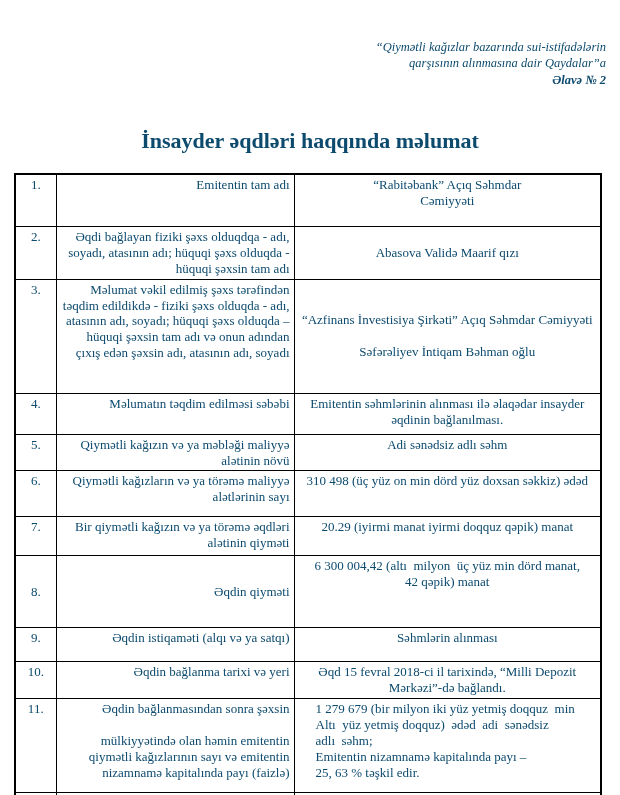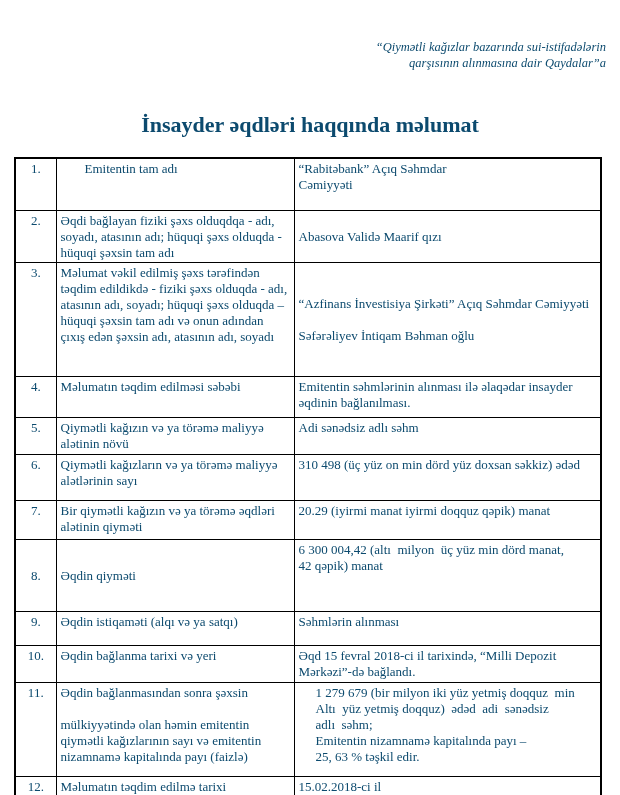--- a/index.html
+++ b/index.html
@@ -52,54 +52,55 @@
     line-height: 1.22;
     white-space: pre-line;
     overflow: hidden;
   }
   td.no {
     text-align: center;
     padding-left: 1px;
     padding-right: 1px;
   }
   td.label {
-    text-align: left;
+    text-align: right;
   }
   td.value {
-    text-align: left;
+    text-align: center;
   }
   
   tr.r1  > td { height: 47px; }
   tr.r2  > td { height: 46px; }
   tr.r3  > td { height: 109px; }
   tr.r4  > td { height: 36px; }
   tr.r5  > td { height: 26px; }
   tr.r6  > td { height: 41px; }
   tr.r7  > td { height: 34px; }
   tr.r8  > td { height: 67px; }
   tr.r9  > td { height: 29px; }
   tr.r10 > td { height: 32px; }
   tr.r11 > td { height: 89px; }
   tr.r12 > td { height: 42px; }
   
-  tr.r1 td.label { text-align: left; padding-left: 28px; }
+  tr.r1 td.label { text-align: right; padding-left: 28px; }
   tr.r2 td.value { vertical-align: middle; }
   tr.r3 td.value { vertical-align: middle; }
   tr.r8 td.no,
   tr.r8 td.label { vertical-align: middle; }
   tr.r11 td.value { text-align: left; padding-left: 21px; }
 </style>
 </head>
 <body>
 
 <div class="page">
 
   <div class="header-note">
     <div>“Qiymətli kağızlar bazarında sui-istifadələrin</div>
     <div>qarşısının alınmasına dair Qaydalar”a</div>
+    <div class="appendix">Əlavə № 2</div>
   </div>
 
   <h1 class="doc-title">İnsayder əqdləri haqqında məlumat</h1>
 
   <table class="info-table">
     <colgroup>
       <col style="width:41px">
       <col style="width:238px">
       <col style="width:307px">
     </colgroup>
@@ -122,21 +123,21 @@
 
 Səfərəliyev İntiqam Bəhman oğlu</td>
       </tr>
       <tr class="r4">
         <td class="no">4.</td>
         <td class="label">Məlumatın təqdim edilməsi səbəbi</td>
         <td class="value">Emitentin səhmlərinin alınması ilə əlaqədar insayder əqdinin bağlanılması.</td>
       </tr>
       <tr class="r5">
         <td class="no">5.</td>
-        <td class="label">Qiymətli kağızın və ya törəmə maliyyə alətinin növü</td>
+        <td class="label">Qiymətli kağızın və ya məbləği maliyyə alətinin növü</td>
         <td class="value">Adi sənədsiz adlı səhm</td>
       </tr>
       <tr class="r6">
         <td class="no">6.</td>
         <td class="label">Qiymətli kağızların və ya törəmə maliyyə alətlərinin sayı</td>
         <td class="value">310 498 (üç yüz on min dörd yüz doxsan səkkiz) ədəd</td>
       </tr>
       <tr class="r7">
         <td class="no">7.</td>
         <td class="label">Bir qiymətli kağızın və ya törəmə əqdləri alətinin qiyməti</td>

